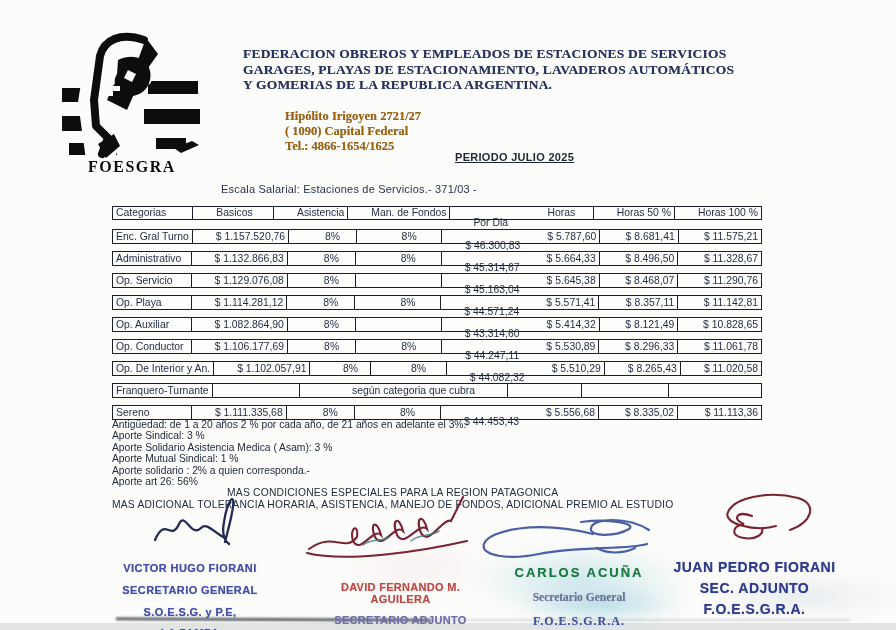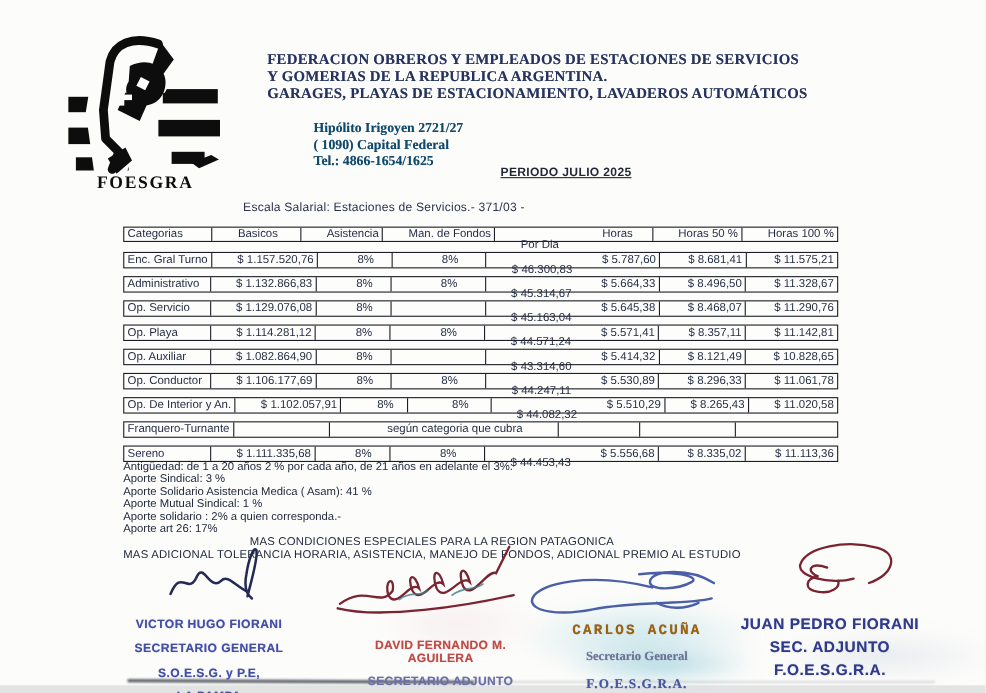--- a/index.html
+++ b/index.html
@@ -18,21 +18,21 @@
 
   
   .logo-svg{position:absolute;left:62px;top:32px;}
   .logo-text{position:absolute;left:52px;top:158px;width:160px;text-align:center;
     font-family:"Liberation Serif",serif;font-weight:bold;font-size:16px;letter-spacing:1.5px;color:#0d0d0d;}
   .orgname{position:absolute;left:243px;top:46px;width:500px;
     font-family:"Liberation Serif",serif;font-weight:bold;font-size:13.5px;line-height:15.5px;
     color:#27335f;letter-spacing:.2px;text-shadow:0 0 .5px rgba(39,51,95,.55);}
   .address{position:absolute;left:285px;top:109px;
     font-family:"Liberation Serif",serif;font-weight:bold;font-size:12.5px;line-height:15px;
-    color:#0c4a6e;text-shadow:0 0 .5px rgba(39,51,95,.45);}
+    color:#a16207;text-shadow:0 0 .5px rgba(39,51,95,.45);}
   .period{position:absolute;left:455px;top:151px;font-size:11px;font-weight:bold;color:#1f2636;
     text-decoration:underline;letter-spacing:.3px;padding-right:6px;}
   .scaletitle{position:absolute;left:221px;top:183px;font-size:11px;color:#2a3350;
     letter-spacing:.2px;}
 
   
   .table{position:absolute;left:112px;top:206px;width:650px;color:#1f2940;}
   .trow{display:flex;height:15px;border:1.6px solid #1c1d26;margin-bottom:7px;box-sizing:border-box;background:rgba(255,255,255,.4);gap:20px;}
   .trow.hrow{height:14px;border-width:1.2px;margin-bottom:9px;}
   .cell{box-sizing:border-box;border-right:1.3px solid #1c1d26;font-size:10.4px;line-height:11.5px;
@@ -51,21 +51,21 @@
   
   .stamp{position:absolute;text-align:center;font-weight:bold;}
   .stamp p{margin:10px;}
   .stamp.victor{left:105px;top:553px;width:170px;color:#434ea6;font-size:11px;line-height:11.8px;
     letter-spacing:.4px;text-shadow:0 0 .8px rgba(67,78,166,.6);}
   .stamp.david{left:303px;top:572px;width:195px;font-size:11px;line-height:11.6px;letter-spacing:.3px;}
   .stamp.david .l1{color:#bf4a45;text-shadow:0 0 .8px rgba(191,74,69,.5);}
   .stamp.david .l2{color:#6b6fa8;text-shadow:0 0 .8px rgba(107,111,168,.5);}
   .stamp.david .l3{color:#b34a52;text-shadow:0 0 .8px rgba(179,74,82,.5);}
   .stamp.carlos{left:494px;top:555px;width:170px;}
-  .stamp.carlos .l0{font-size:13px;letter-spacing:2px;color:#a16207;line-height:15px;text-shadow:0 0 .7px rgba(57,68,92,.55);font-family:Liberation Mono, monospace;}
+  .stamp.carlos .l0{font-size:13px;letter-spacing:2px;color:#15803d;line-height:15px;text-shadow:0 0 .7px rgba(57,68,92,.55);}
   .stamp.carlos .l1{font-family:"Liberation Serif",serif;font-size:11.5px;color:#6d7395;line-height:14px;text-shadow:0 0 .8px rgba(109,115,149,.5);}
   .stamp.carlos .l2{font-family:"Liberation Serif",serif;font-size:12px;letter-spacing:1px;color:#4656a0;line-height:14px;text-shadow:0 0 .8px rgba(70,86,160,.5);}
   .stamp.juan{left:662px;top:552px;width:185px;color:#2e3a8c;font-size:14px;line-height:11.2px;
     letter-spacing:.5px;text-shadow:0 0 .8px rgba(46,58,140,.55);}
   .sig{position:absolute;}
 </style>
 </head>
 <body>
 
 <div class="page">
@@ -95,22 +95,22 @@
     <rect x="40" y="54" width="18" height="5" fill="#fcfcfa"></rect>
     <rect x="46" y="50" width="5" height="14" fill="#fcfcfa"></rect>
     <path d="M66,38 L74,42 L70,50 L62,46 Z" fill="#fcfcfa"></path>
     <path d="M36,112 L52,102 L58,114 L44,126 Z" fill="#0d0d0d"></path>
     <path d="M112,116 L130,109 L137,113 L119,121 Z" fill="#0d0d0d"></path>
   </svg>
   <div class="logo-text">FOESGRA</div>
 
   <div class="orgname">
     <div>FEDERACION OBREROS Y EMPLEADOS DE ESTACIONES DE SERVICIOS</div>
+    <div>GARAGES, PLAYAS DE ESTACIONAMIENTO, LAVADEROS AUTOMÁTICOS</div>
     <div>Y GOMERIAS DE LA REPUBLICA ARGENTINA.</div>
-    <div>GARAGES, PLAYAS DE ESTACIONAMIENTO, LAVADEROS AUTOMÁTICOS</div>
   </div>
 
   <div class="address">
     <div>Hipólito Irigoyen 2721/27</div>
     <div>( 1090) Capital Federal</div>
     <div>Tel.: 4866-1654/1625</div>
   </div>
 
   <div class="period">PERIODO JULIO 2025</div>
 
@@ -222,24 +222,24 @@
       <div class="cell c-d tr">$ 44.453,43</div>
       <div class="cell c-h tr">$ 5.556,68</div>
       <div class="cell c-h5 tr">$ 8.335,02</div>
       <div class="cell c-h1 tr">$ 11.113,36</div>
     </div>
   </div>
 
   <div class="notes">
     <p>Antigüedad: de 1 a 20 años 2 % por cada año, de 21 años en adelante el 3%.</p>
     <p>Aporte Sindical: 3 %</p>
-    <p>Aporte Solidario Asistencia Medica ( Asam): 41 %</p>
+    <p>Aporte Solidario Asistencia Medica ( Asam): 3 %</p>
     <p>Aporte Mutual Sindical: 1 %</p>
     <p>Aporte solidario : 2% a quien corresponda.-</p>
-    <p>Aporte art 26: 17%</p>
+    <p>Aporte art 26: 56%</p>
     <p class="caps">MAS CONDICIONES ESPECIALES PARA LA REGION PATAGONICA</p>
     <p class="caps">MAS ADICIONAL TOLERANCIA HORARIA, ASISTENCIA, MANEJO DE FONDOS, ADICIONAL PREMIO AL ESTUDIO</p>
   </div>
 
   <svg class="sig" style="left:145px;top:496px;" width="125" height="56" viewBox="0 0 125 56">
     <g fill="none" stroke="#232a55" stroke-width="2.3" stroke-linecap="round">
       <path d="M10,44 C20,20 26,46 34,28 C40,15 46,42 56,32 C62,26 68,36 80,42"></path>
       <path d="M80,46 C84,30 90,10 88,4 C86,0 81,12 79,26 C77,36 79,44 84,48"></path>
     </g>
   </svg>

